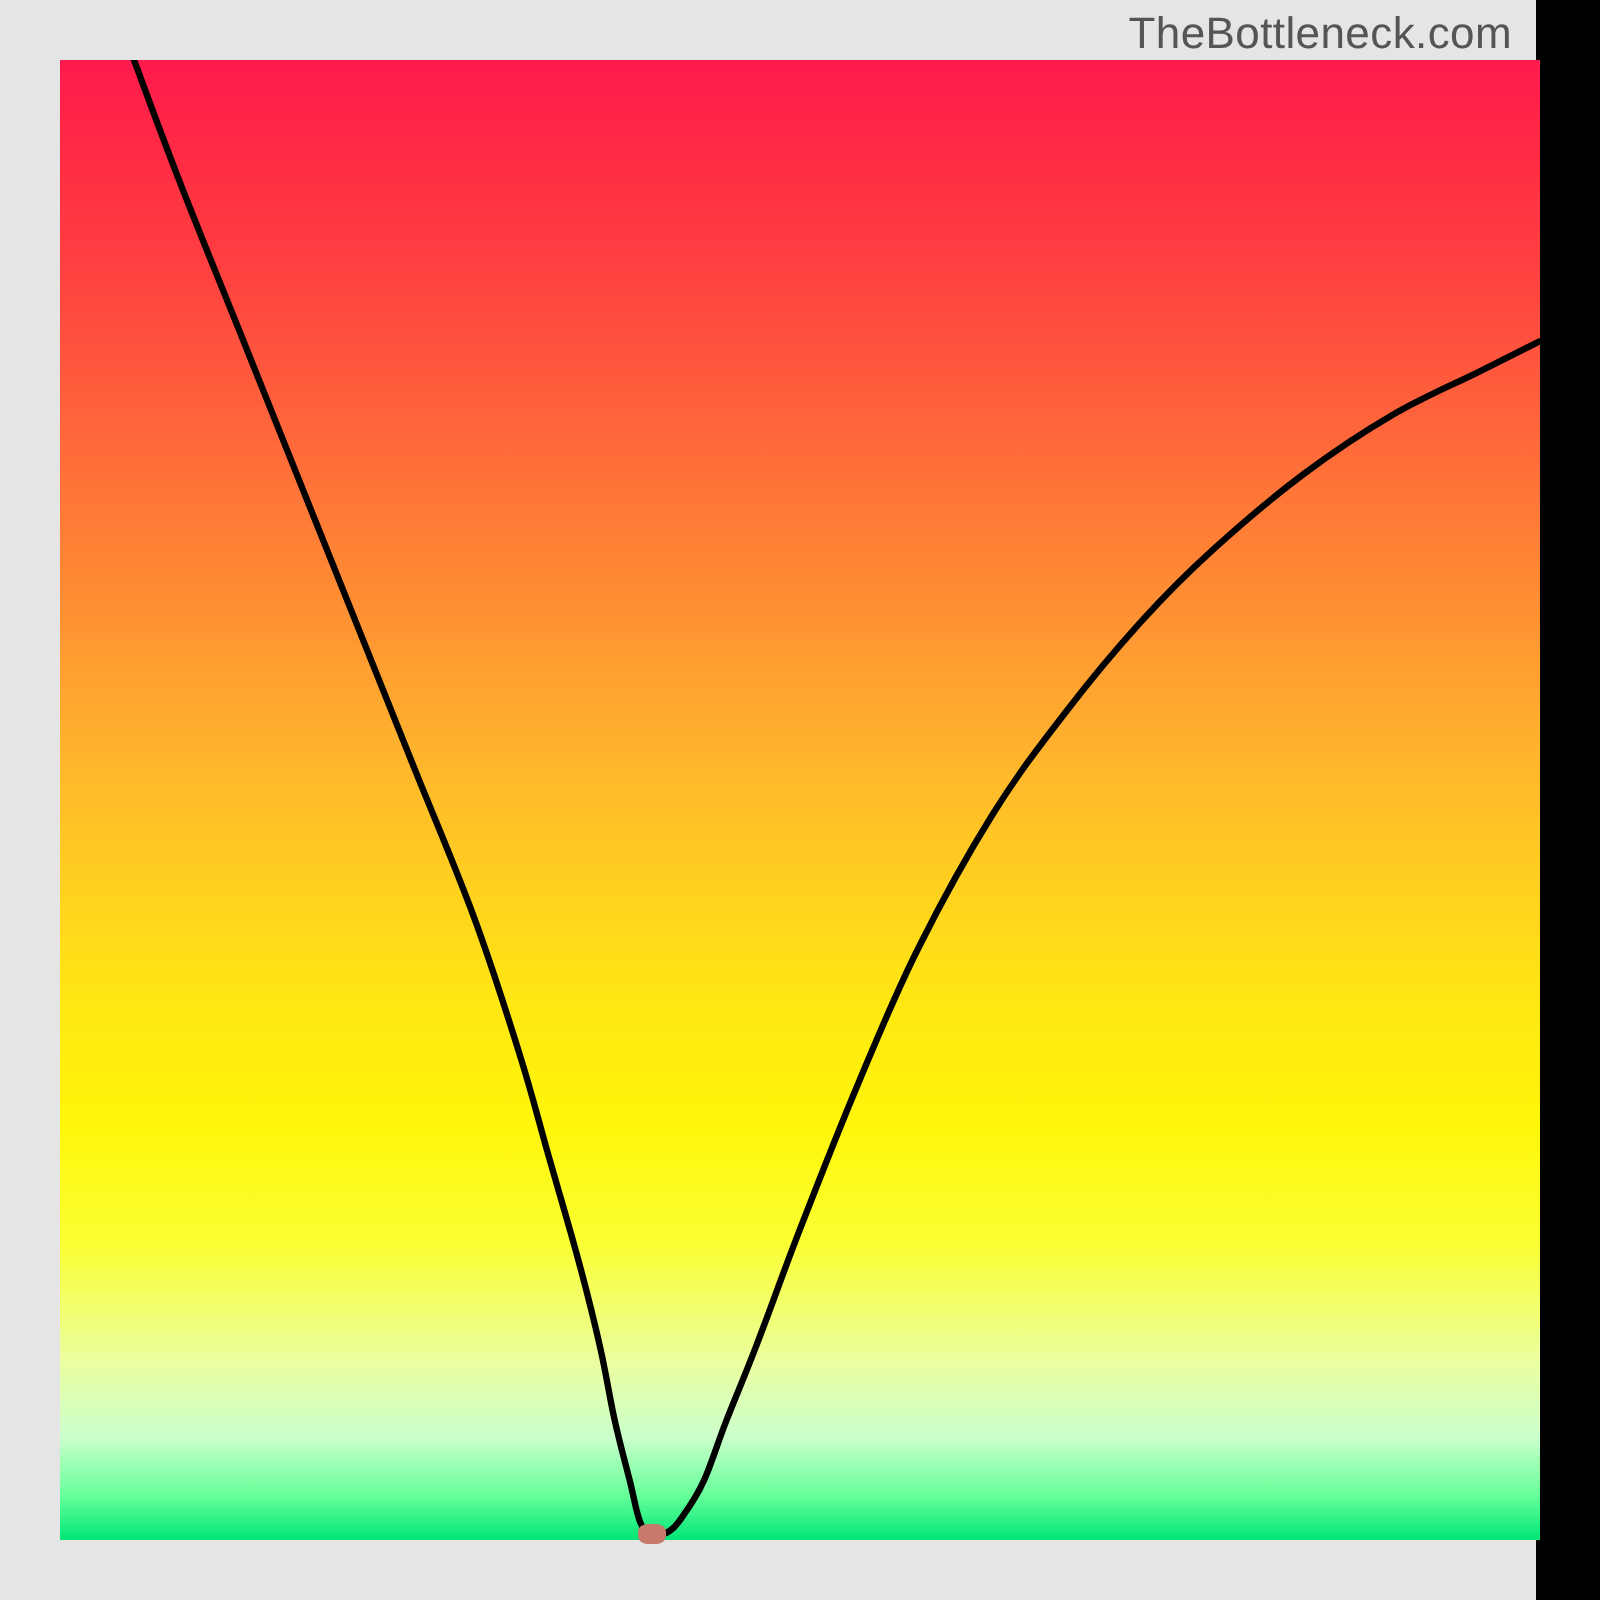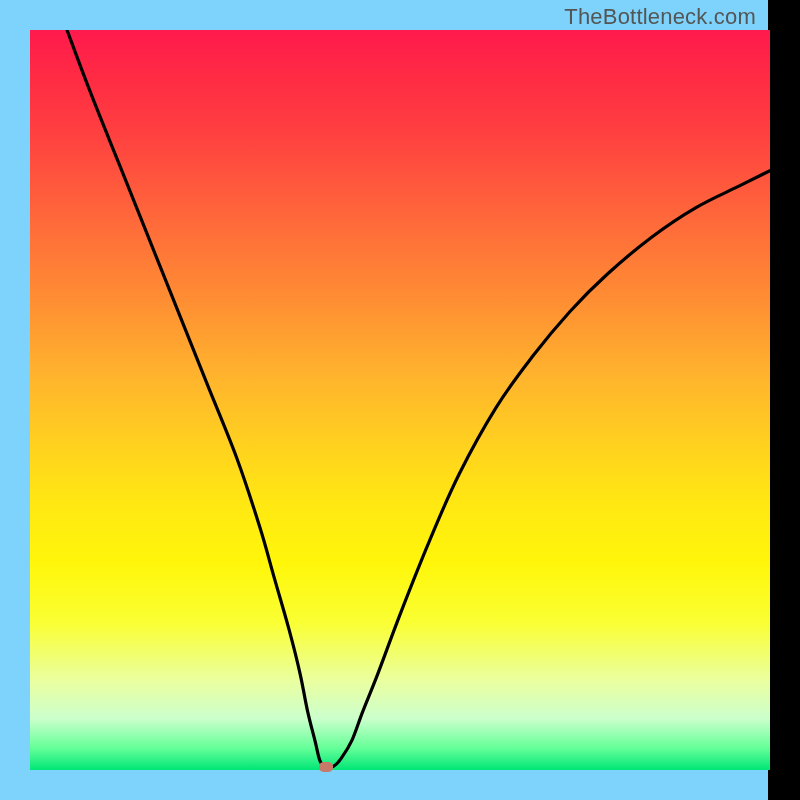--- a/index.html
+++ b/index.html
@@ -8,21 +8,21 @@
     width: 800px;
     height: 800px;
     background: #000;
     font-family: Arial, Helvetica, sans-serif;
     overflow: hidden;
   }
   .frame {
     position: relative;
     width: 768px;
     height: 800px;
-    background: #7dd3fc;
+    background: #e5e5e5;
   }
   .watermark {
     position: absolute;
     top: 4px;
     right: 12px;
     color: #555;
     font-size: 22px;
     font-weight: 500;
     letter-spacing: 0.2px;
     user-select: none;

